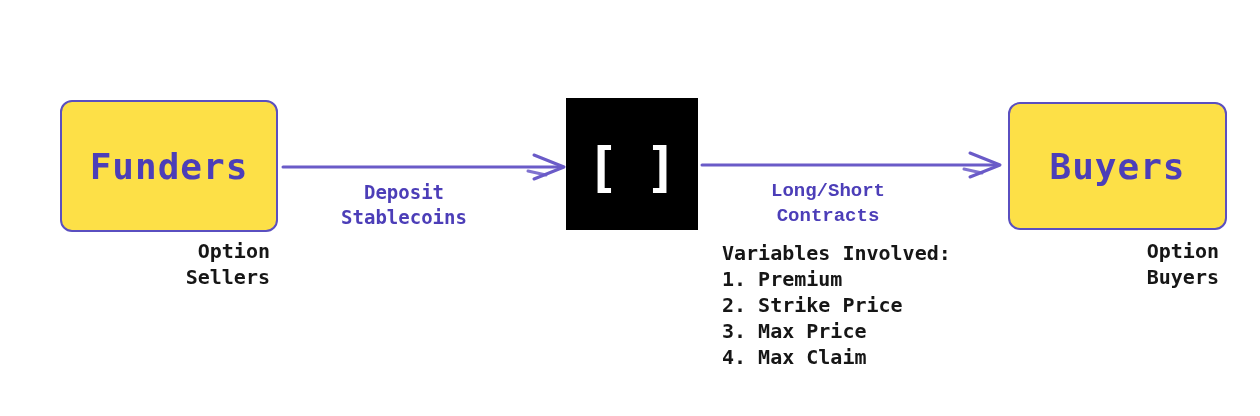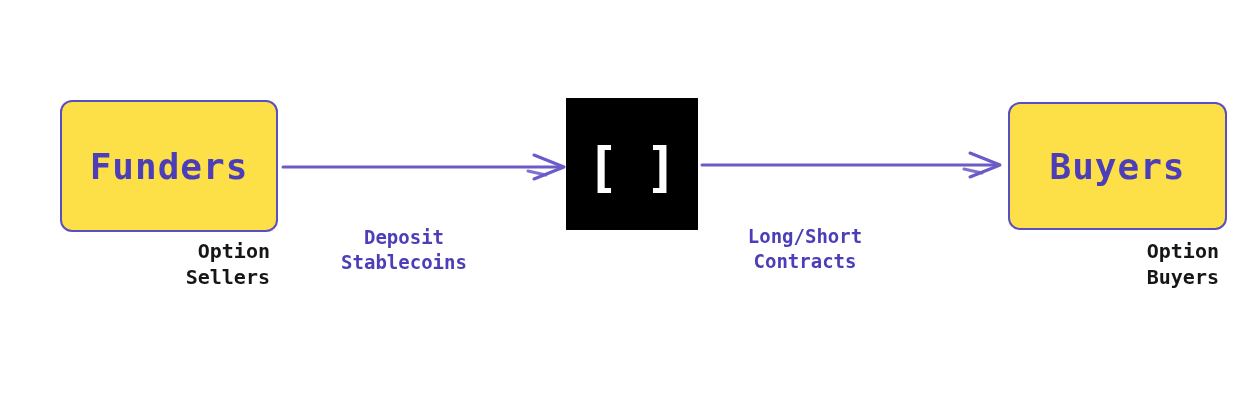--- a/index.html
+++ b/index.html
@@ -56,24 +56,23 @@
   .arrow-svg{position:absolute;overflow:visible;}
   .arrow-line{stroke:var(--arrow);stroke-width:3;fill:none;stroke-linecap:round;stroke-linejoin:round;}
   .arrow-label{
     position:absolute;
     color:var(--accent);
     font-weight:bold;
     font-size:19px;
     line-height:25px;
     text-align:center;
     white-space:pre-line;
-    margin-top:45px;
   }
   .label-deposit{left:304px;top:180px;width:200px;}
-  .label-contracts{left:705px;top:179px;width:200px;}
+  .label-contracts{left:728px;top:179px;width:200px;font-family:Liberation Mono, monospace;}
   .variables{
     position:absolute;left:722px;top:240px;width:260px;
     color:var(--ink);font-weight:bold;font-size:20px;line-height:26px;
   }
   .variables .var-heading{margin-bottom:0;}
 </style>
 </head>
 <body>
 
 <div class="canvas">
@@ -98,20 +97,27 @@
   </div>
 
   <svg class="arrow-svg" style="left:700px;top:147px;" width="306" height="40" viewBox="0 0 306 40">
     <line class="arrow-line" x1="2" y1="18" x2="298" y2="18"></line>
     <polyline class="arrow-line" points="270,6 300,18 270,30"></polyline>
     <polyline class="arrow-line" points="264,22 282,26" opacity="0.85"></polyline>
   </svg>
   <div class="arrow-label label-contracts">Long/Short
 Contracts</div>
 
+  <div class="variables">
+    <div class="var-heading">Variables Involved:</div>
+    <div class="var-item">1. Premium</div>
+    <div class="var-item">2. Strike Price</div>
+    <div class="var-item">3. Max Price</div>
+    <div class="var-item">4. Max Claim</div>
+  </div>
 
   <div class="node-rounded buyers-node">
     <span class="node-label">Buyers</span>
   </div>
   <div class="caption caption-buyers">Option
 Buyers</div>
 
 </div>
 
 </body></html>

